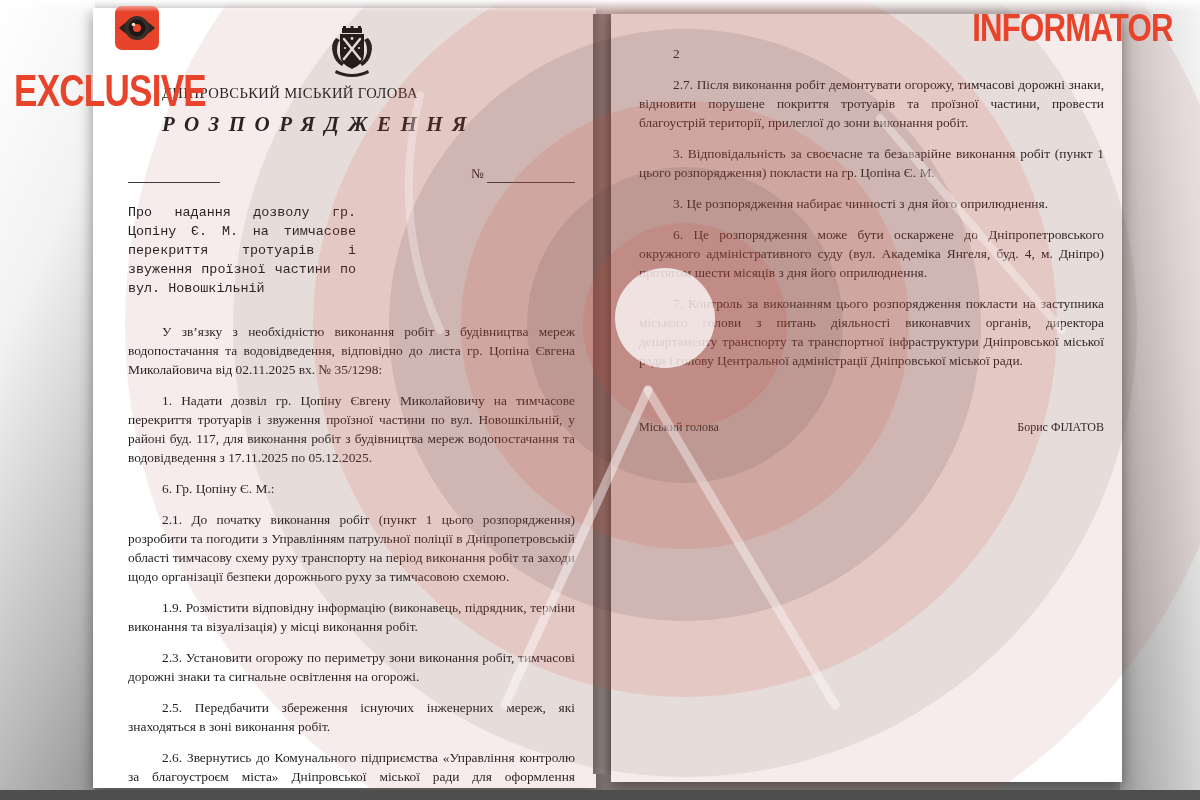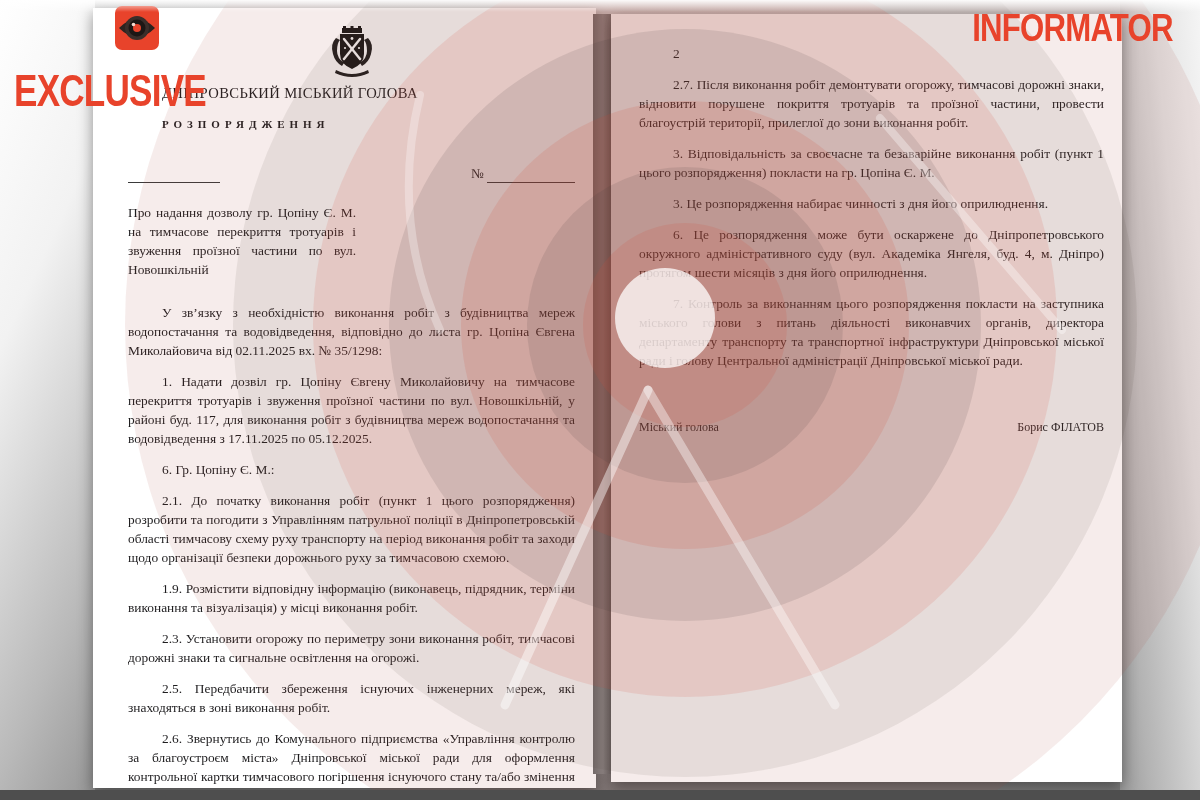--- a/index.html
+++ b/index.html
@@ -36,26 +36,26 @@
   .informator{position:absolute;right:27px;top:8px;}
   .informator .logo-text{font-size:39px;transform-origin:right center;transform:scaleX(.80);}
 
   
   .doc{position:relative;height:100%;color:#1e1d1f;font-size:13.4px;line-height:19px;}
   .page-left .doc{padding:14px 21px 0 35px;}
   .page-right .doc{padding:30px 18px 0 28px;}
   .doc p{margin:0 0 12px 0;text-align:justify;text-indent:34px;}
   .crest{display:block;margin:4px auto 6px auto;}
   .org{ text-align:center;font-weight:400;font-size:14.6px;letter-spacing:.4px;margin:0;}
-  .doctype{text-align:center;font-weight:700;font-size:11px;letter-spacing:.45em;margin:2px 0 0 0;}
+  .doctype{text-align:center;font-weight:700;font-size:21px;letter-spacing:.45em;margin:2px 0 0 0;font-style:italic;}
   .numrow{display:flex;justify-content:space-between;align-items:flex-end;margin:30px 0 20px 0;}
   .dateline{width:92px;border-bottom:1.3px solid #3a3a3a;height:12px;}
   .numline{display:flex;align-items:flex-end;gap:3px;font-size:13.4px;}
   .numline .nline{width:88px;border-bottom:1.3px solid #3a3a3a;height:12px;}
-  .subject{width:228px;text-align:justify;margin:0 0 24px 0;line-height:19px;}
+  .subject{width:228px;text-align:justify;margin:0 0 24px 0;line-height:19px;font-family:Liberation Mono, monospace;}
   .pagenum{text-align:center;margin:0 0 14px 0;text-indent:0;}
   .sig{display:flex;justify-content:space-between;margin-top:48px;font-size:12px;}
 </style>
 </head>
 <body>
 
 <div class="canvas">
 
   <div class="bg-left"></div>
   <div class="bg-right"></div>

